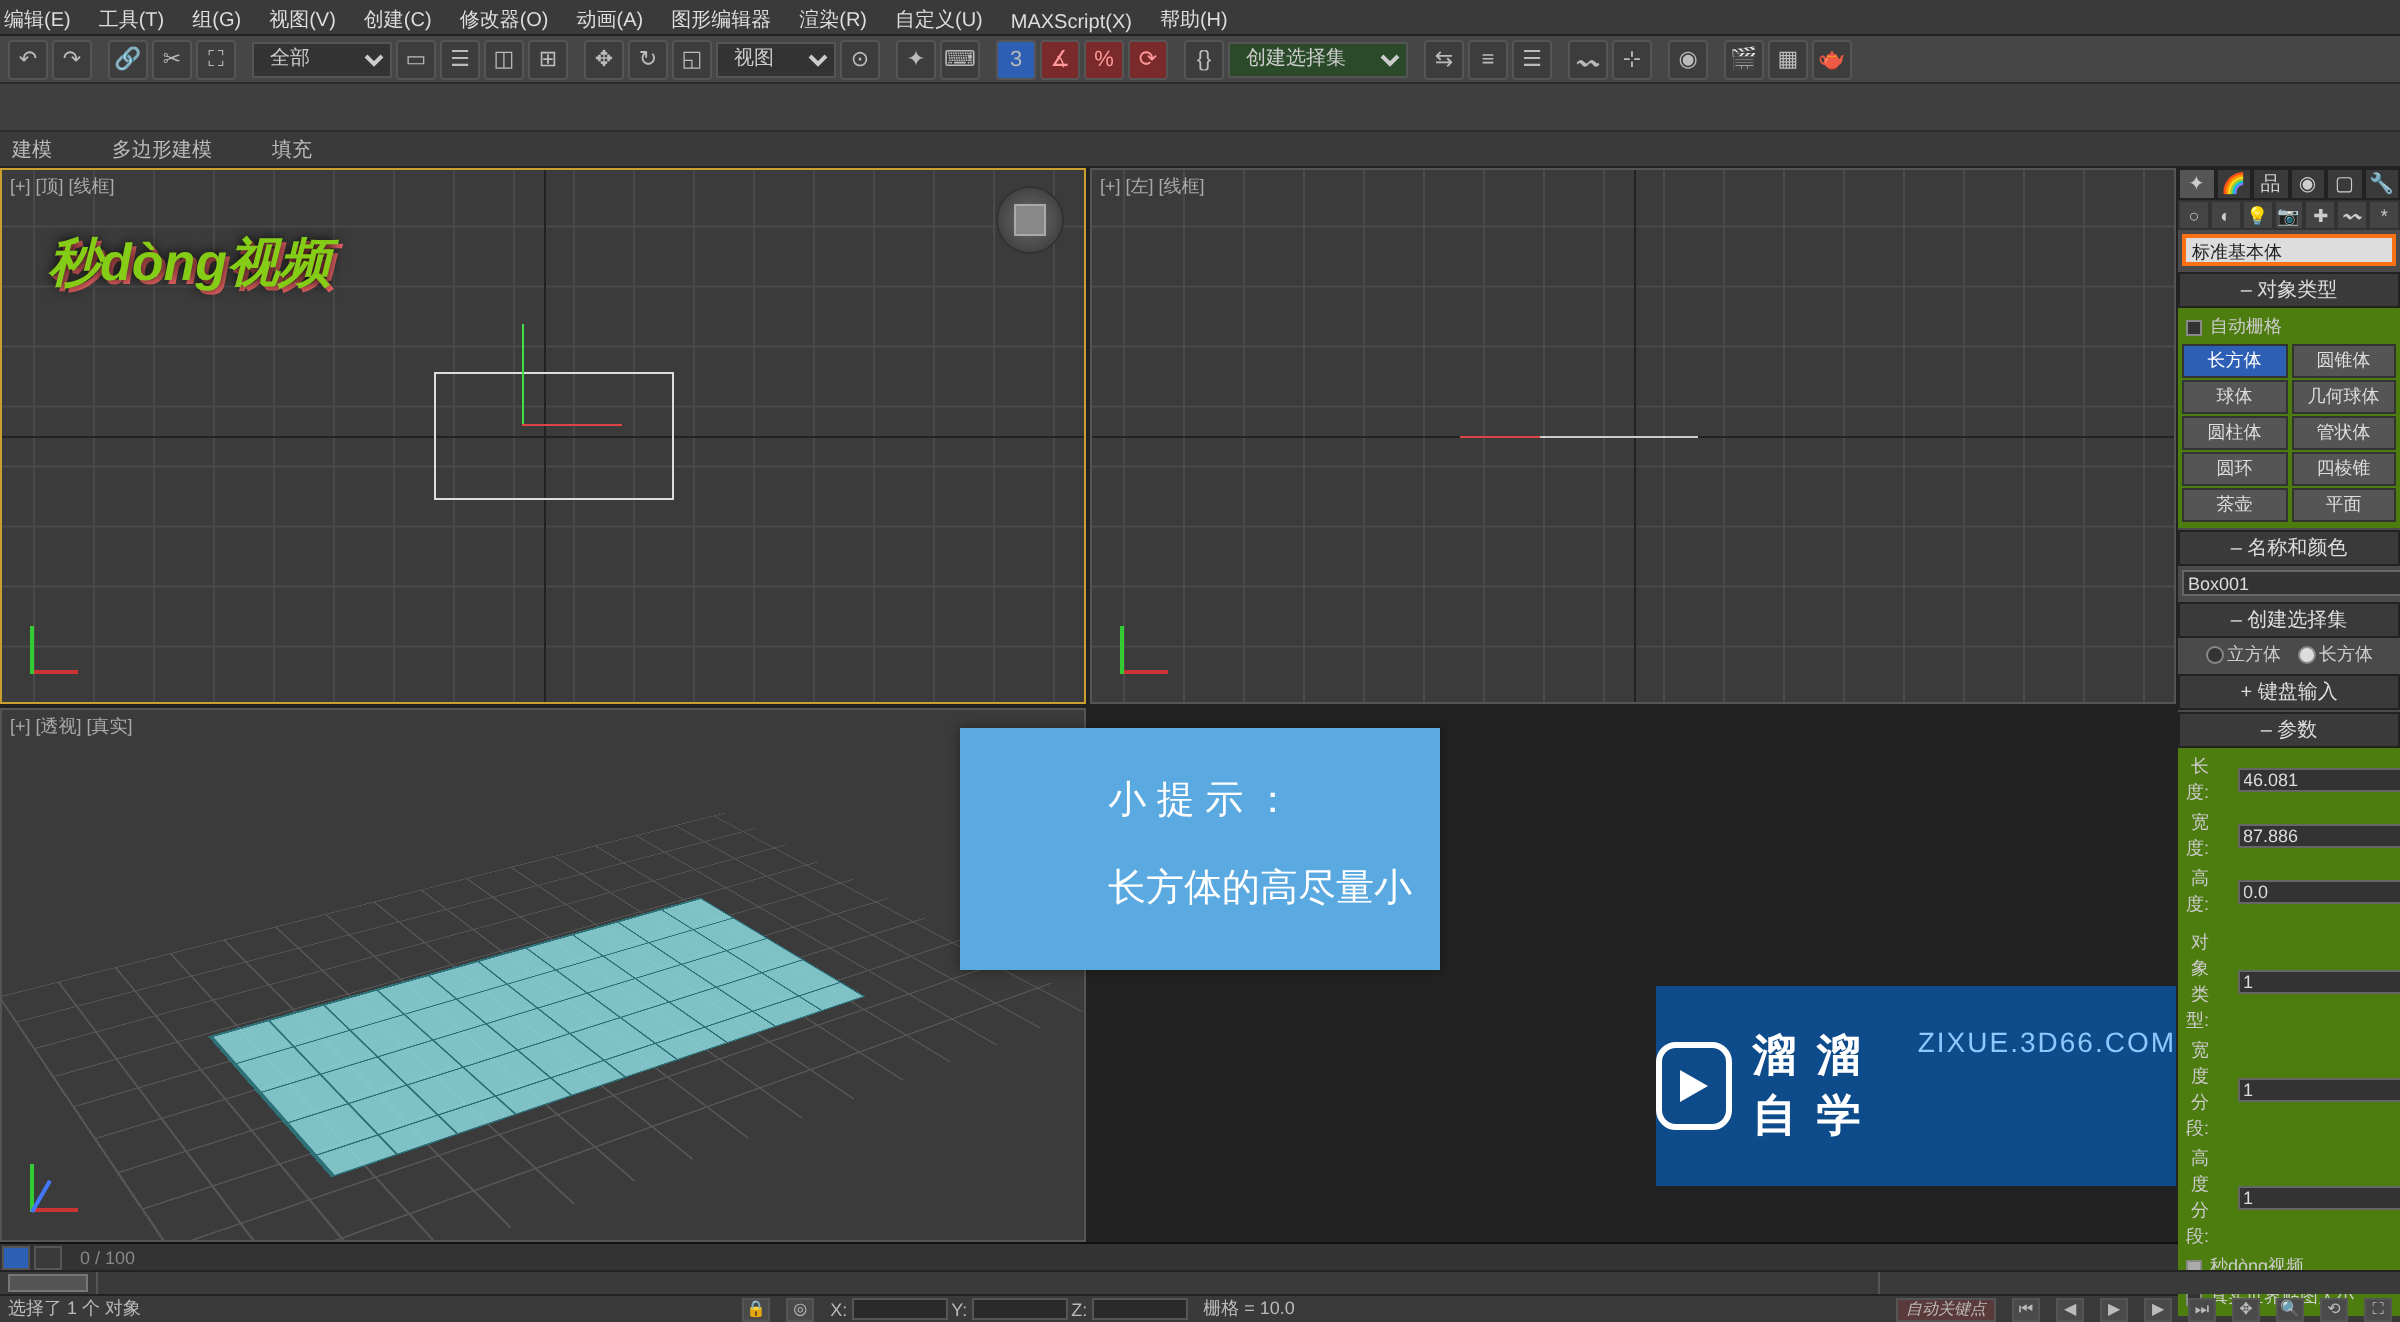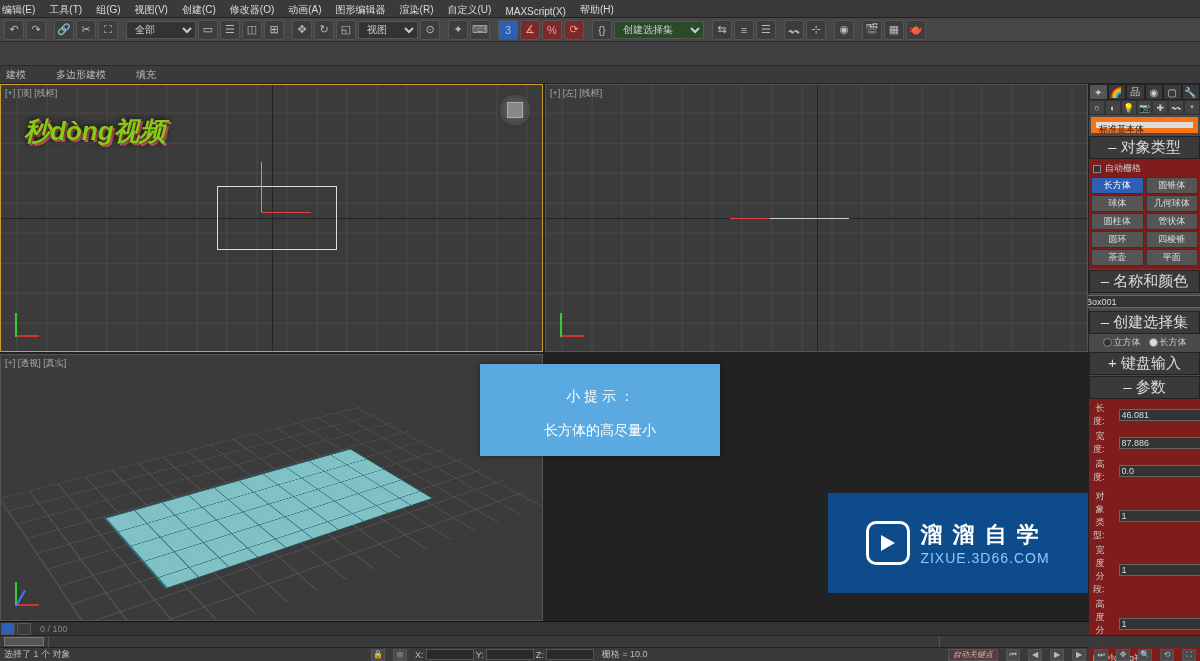--- a/index.html
+++ b/index.html
@@ -49,50 +49,50 @@
   .line-left { position:absolute; left:40%; right:20%; top:50%; height:1px; background:#ccc;}
   .line-left::before{content:"";position:absolute;left:0;width:40px;height:1px;background:#d44;}
   .persp-grid { position:absolute; left:50%; top:55%; transform:translate(-50%,-50%) rotateX(62deg) rotateZ(-32deg); width:460px; height:300px; transform-style:preserve-3d;
      background-image:linear-gradient(#555 1px,transparent 1px),linear-gradient(90deg,#555 1px,transparent 1px); background-size:30px 30px;}
   .box-persp { position:absolute; left:50%; top:58%; transform:translate(-50%,-50%) rotateX(62deg) rotateZ(-32deg); width:300px; height:140px; background:#8dd9e0; border:1px solid #2a7a82;
      background-image:linear-gradient(#2a7a82 1px,transparent 1px),linear-gradient(90deg,#2a7a82 1px,transparent 1px); background-size:30px 30px; opacity:0.85;}
   .persp-cube { position:absolute; top:10px; right:18px; width:38px; height:38px; display:flex;align-items:center;justify-content:center;}
   .persp-cube::before{content:"";width:26px;height:26px;background:#bbb;border:1px solid #888;transform:rotateX(30deg) rotateY(-30deg);}
 
   
-  .tip-box { position:absolute; left:480px; top:280px; width:240px; height:92px; background:#5aa9e0; padding:18px 14px; color:#fff; font-size:14px; line-height:2; box-shadow:0 0 6px rgba(0,0,0,.4); z-index:5;}
+  .tip-box { position:absolute; left:480px; top:280px; width:240px; height:121px; background:#5aa9e0; padding:18px 14px; color:#fff; font-size:19px; line-height:2; box-shadow:0 0 6px rgba(0,0,0,.4); z-index:5;}
 
   
   .logo-topleft { position:absolute; top:30px; left:24px; color:#84cc16; font-size:26px; font-weight:bold; font-style:italic; text-shadow:0 0 6px #000, 2px 2px 0 #e66; z-index:6;}
   .logo-bot { position:absolute; right:0; bottom:28px; width:260px; height:100px; background:#0e4b8a; display:flex; align-items:center; justify-content:center; flex-direction:row; gap:10px; z-index:6;}
   .logo-bot .play{width:44px;height:44px;border:3px solid #fff;border-radius:10px;display:flex;align-items:center;justify-content:center;}
   .logo-bot .play::after{content:"";border-left:14px solid #fff;border-top:8px solid transparent;border-bottom:8px solid transparent;}
-  .logo-bot .txt{display:flex;flex-direction:column;align-items:flex-start;}
+  .logo-bot .txt{display:flex;align-items:flex-start;}
   .logo-bot .big{font-size:22px;font-weight:bold;color:#fff;letter-spacing:2px;}
   .logo-bot .url{font-size:14px;color:#8fc7ff;letter-spacing:1px;}
 
   
   .cp-tabs{display:flex;height:18px;background:#3a3a3a;}
   .cp-tabs div{flex:1;display:flex;align-items:center;justify-content:center;border:1px solid #222;font-size:10px;}
   .cp-tabs div.on{background:#555;}
   .cp-sub{display:flex;height:16px;background:#444;}
   .cp-sub div{flex:1;border:1px solid #333;display:flex;align-items:center;justify-content:center;font-size:9px;}
-  .cp-dd{height:16px;background:#ddd;color:#222;border:5px solid #f97316;padding:1px 3px;margin:2px;font-size:9px;}
-  .cp-roll{background:#3a3a3a;color:#ddd;text-align:center;font-size:15px;padding:1px 0;border:1px solid #222;margin-top:1px;}
-  .cp-body{background:#7f1d1d;padding:2px;}
+  .cp-dd{height:16px;background:#ddd;color:#222;border:2px solid #f97316;padding:1px 3px;margin:2px;font-size:9px;}
+  .cp-roll{background:#3a3a3a;color:#ddd;text-align:center;font-size:10px;padding:1px 0;border:1px solid #222;margin-top:1px;}
+  .cp-body{background:#4d7c0f;padding:2px;}
   .cp-row{display:flex;gap:2px;margin:1px 0;}
   .cp-btn{flex:1;background:#555;border:1px solid #333;text-align:center;padding:1px 0;font-size:9px;color:#ddd;}
   .cp-btn.sel{background:#2d5fb5;color:#fff;}
   .cp-chk{display:flex;align-items:center;gap:4px;font-size:9px;padding:1px 2px;}
   .cp-chk .box{width:8px;height:8px;border:1px solid #888;background:#333;}
   .cp-chk .box.on{background:#aaa;}
   .cp-field{display:flex;align-items:center;gap:14px;padding:1px 2px;font-size:9px;}
   .cp-field label{width:40px;text-align:right;color:#ccc;}
   .cp-field input{flex:1;height:12px;background:#333;border:1px solid #666;color:#ddd;font-size:9px;padding:0 2px;}
-  .cp-name{display:flex;padding:2px;align-items:center;gap:2px;justify-content:center;}
+  .cp-name{display:flex;padding:2px;align-items:center;gap:2px;}
   .cp-name input{flex:1;height:13px;background:#333;border:1px solid #666;color:#ddd;font-size:9px;padding:0 2px;}
   .rad{display:flex;gap:8px;justify-content:center;padding:2px;font-size:9px;}
   .rad span::before{content:"";display:inline-block;width:7px;height:7px;border:1px solid #888;border-radius:50%;margin-right:2px;background:#333;vertical-align:middle;}
   .rad span.on::before{background:#ddd;}
 
   
   .timeline{height:12px;background:#3a3a3a;border-top:1px solid #222;position:relative;}
   .timeline .slider{position:absolute;left:4px;top:1px;width:40px;height:9px;background:#555;border:1px solid #777;}
   .timeline .tick{position:absolute;left:48px;top:0;bottom:0;right:260px;border-left:1px solid #555;border-right:1px solid #555;}
 
@@ -220,21 +220,21 @@
       <div class="box-persp"></div>
       <div class="gizmo">
           <div class="gx"></div>
           <div class="gy"></div>
           <div class="gz"></div>
         </div>
     </div>
 
     <div class="tip-box">
       <div style="text-align:center;">小 提 示 ：</div>
-      <div style="text-align:center;margin-top:6px;">长方体的高尽量小</div>
+      <div style="text-align:right;margin-top:6px;">长方体的高尽量小</div>
     </div>
 
     <div class="logo-topleft">秒dòng视频</div>
 
     <div class="logo-bot">
       <div class="play"></div>
       <div class="txt">
         <span class="big">溜 溜 自 学</span>
         <span class="url">ZIXUE.3D66.COM</span>
       </div>

